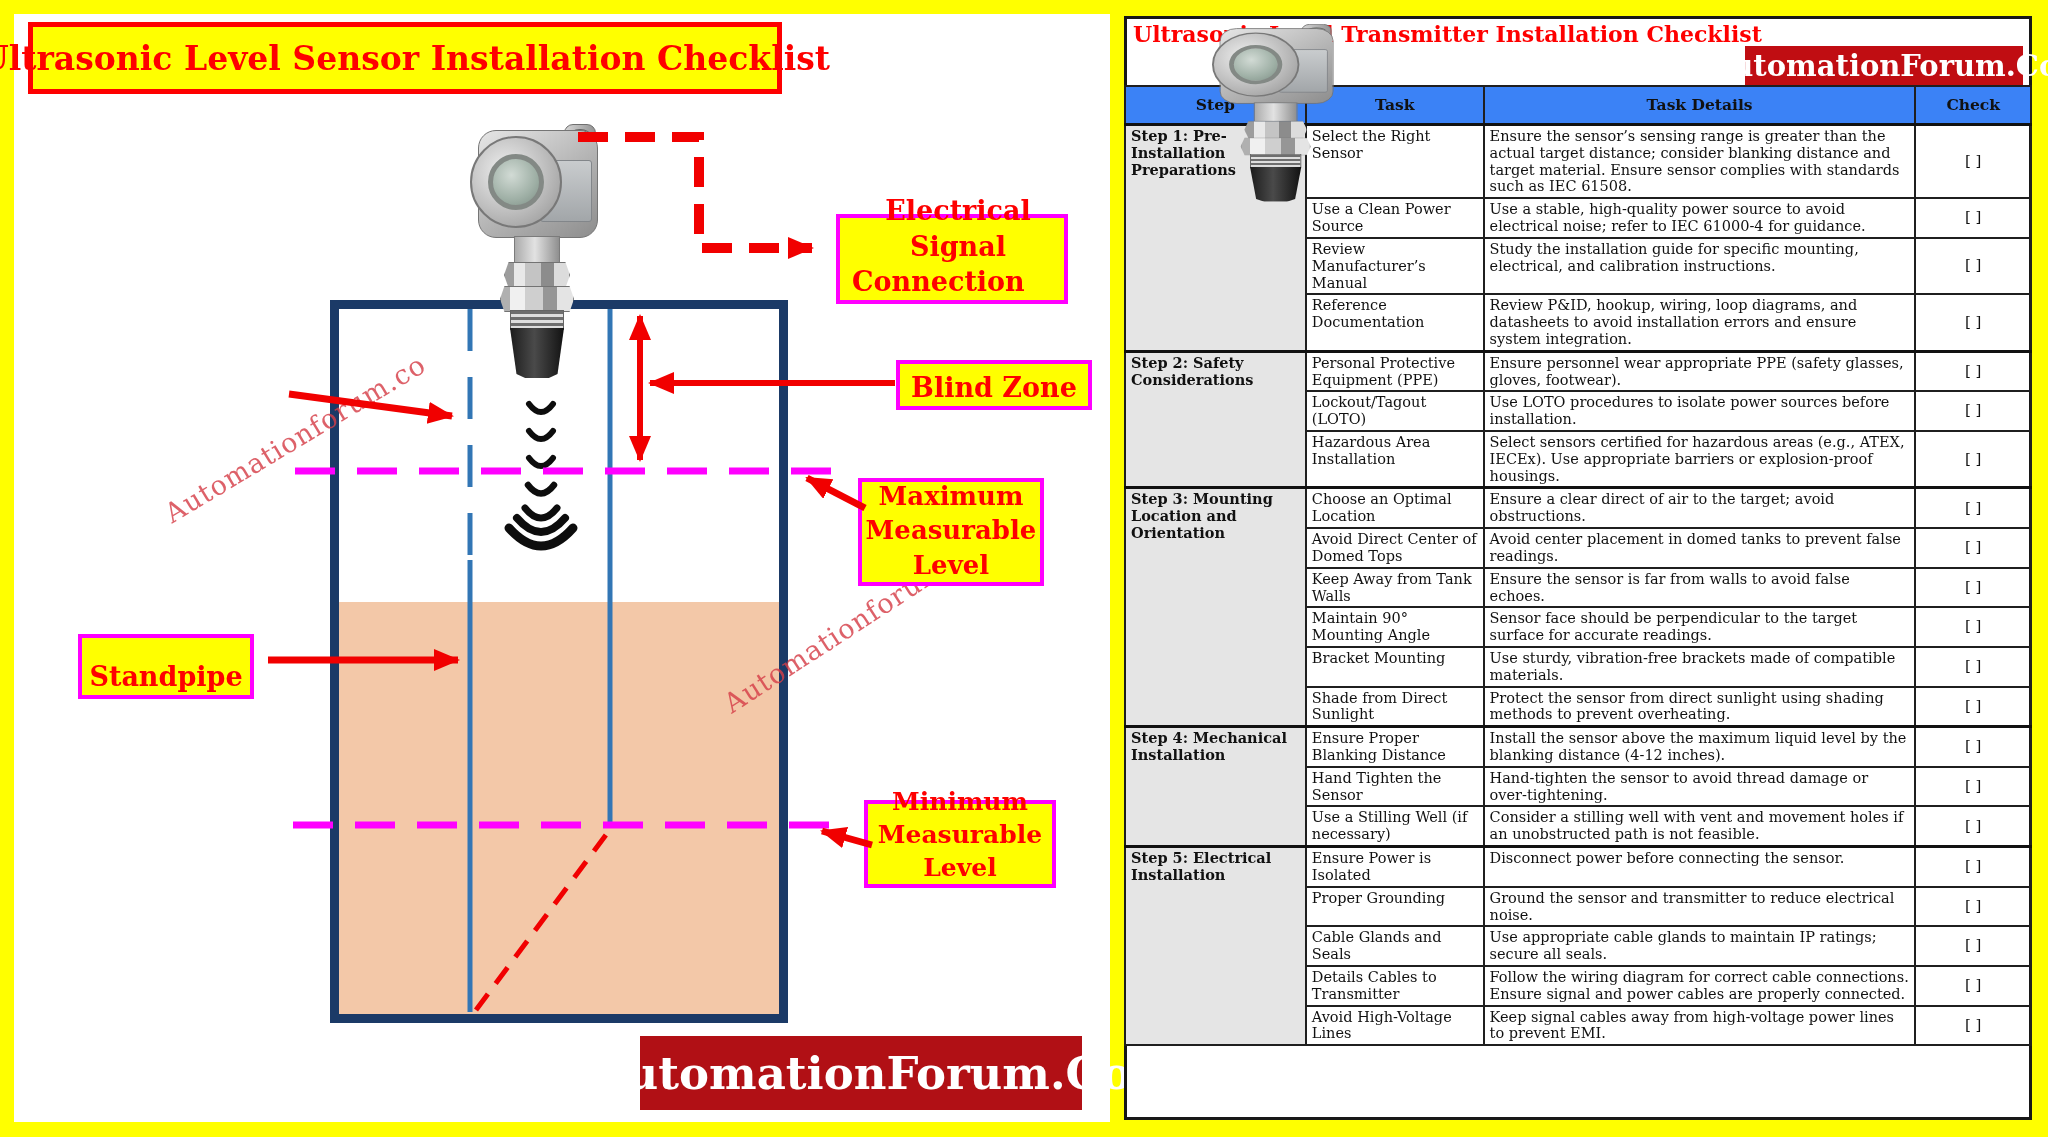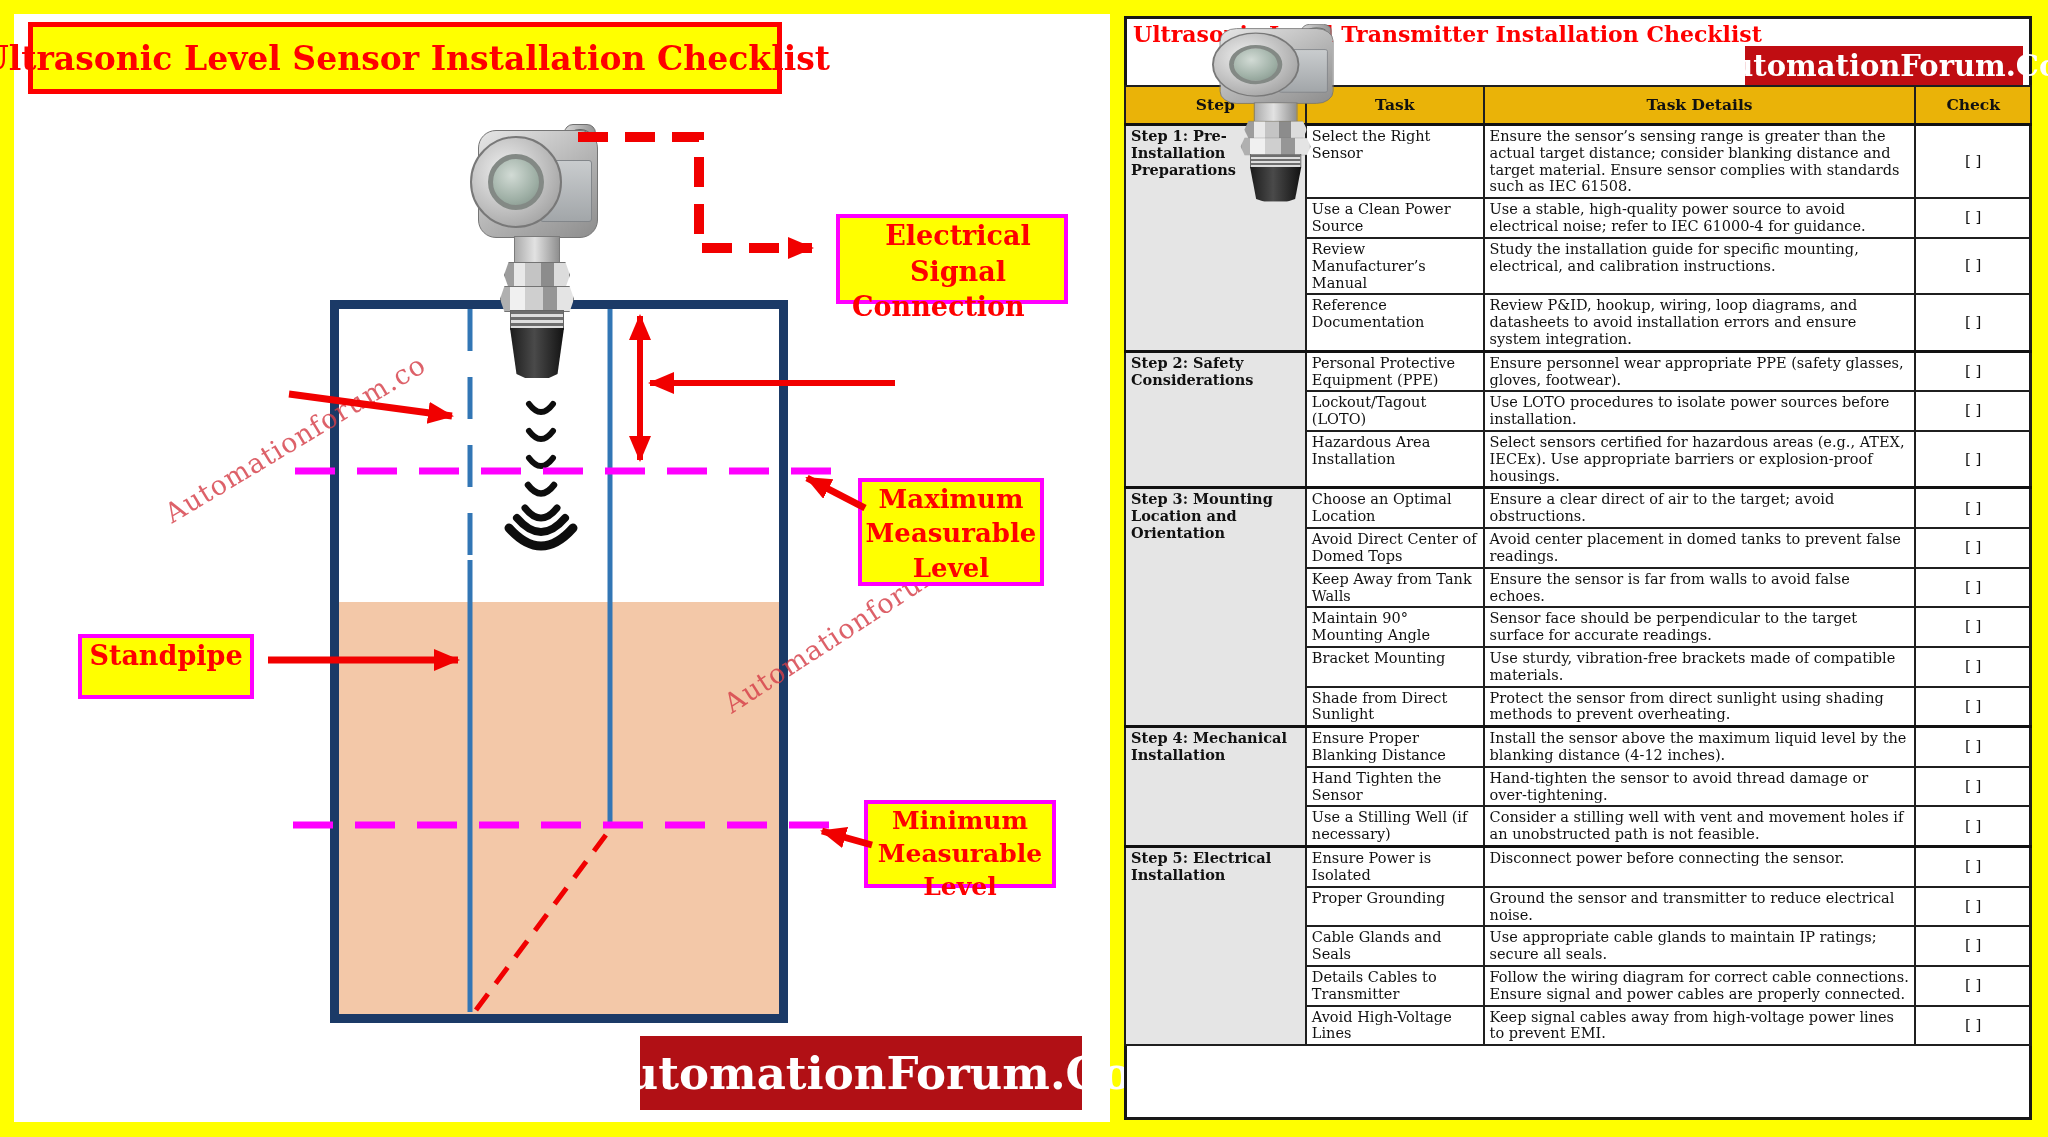--- a/index.html
+++ b/index.html
@@ -9,21 +9,21 @@
 
   
   #panel-left{left:14px;top:14px;width:1096px;height:1108px;background:#ffffff;}
   #left-title-box{left:14px;top:8px;width:744px;height:62px;background:#ffff00;border:5px solid #fe0000;
     display:flex;align-items:center;justify-content:center;}
   #left-title-box span{font-size:33px;font-weight:700;color:#fe0000;white-space:nowrap;}
   #tank{left:316px;top:286px;width:458px;height:723px;border:9px solid #1b3a67;box-sizing:border-box;background:transparent;}
   #liquid{left:325px;top:588px;width:440px;height:412px;background:#f3c8a8;}
 
   .callout{background:#ffff00;border:4px solid #ff00ff;color:#fe0000;font-weight:700;
-    display:flex;flex-direction:column;align-items:center;justify-content:flex-start;text-align:center;box-sizing:border-box;}
+    display:flex;flex-direction:column;align-items:center;justify-content:flex-end;text-align:center;box-sizing:border-box;}
   .callout.single{font-size:27px;}
   .callout .ln{line-height:1.32;}
   #lbl-electrical{left:822px;top:200px;width:232px;height:90px;align-items:flex-start;padding-left:12px;font-size:27px;}
   #lbl-through{left:44px;top:356px;width:228px;height:50px;}
   #lbl-blind{left:882px;top:346px;width:196px;height:50px;}
   #lbl-max{left:844px;top:464px;width:186px;height:108px;font-size:26px;}
   #lbl-standpipe{left:64px;top:620px;width:176px;height:65px;}
   #lbl-min{left:850px;top:786px;width:192px;height:88px;font-size:25px;}
 
   .watermark{color:rgba(213,62,72,0.82);font-size:27px;letter-spacing:1px;white-space:nowrap;
@@ -66,21 +66,21 @@
 
   #left-overlay{left:0;top:0;width:2048px;height:1137px;pointer-events:none;}
 
   
   #panel-right{left:1124px;top:16px;width:908px;height:1104px;background:#ffffff;border:3px solid #181818;box-sizing:border-box;}
   #right-title{position:absolute;left:6px;top:2px;font-size:22px;font-weight:700;color:#fe0000;white-space:nowrap;}
   #banner-right{position:absolute;left:618px;top:27px;width:278px;height:40px;background:#c00d12;font-size:29px;}
   #rt-table{position:absolute;left:-3px;top:66px;width:908px;border-collapse:collapse;table-layout:fixed;
     font-size:14.5px;line-height:1.16;color:#111;}
   #rt-table th,#rt-table td{border:2px solid #1f1f1f;padding:2px 5px;vertical-align:top;overflow:hidden;}
-  #rt-table th{background:#eab308;font-size:15.5px;height:32px;vertical-align:middle;text-align:center;}
+  #rt-table th{background:#3b82f6;font-size:15.5px;height:32px;vertical-align:middle;text-align:center;}
   #rt-table td.step-cell{background:#e5e5e5;font-weight:700;}
   #rt-table td.check-cell{text-align:center;vertical-align:middle;font-size:15px;}
   #rt-table tr.group-start td{border-top:3px solid #111;}
 </style>
 </head>
 <body>
 
 <div id="canvas">
 
   <div id="panel-left" class="abs">
@@ -105,20 +105,23 @@
       <div class="s-threads"></div>
       <div class="s-horn"></div>
     </div>
 
     <div id="wm1" class="abs watermark">Automationforum.co</div>
     <div id="wm2" class="abs watermark">Automationforum.co</div>
 
     <div id="lbl-electrical" class="abs callout">
       <div class="ln">Electrical Signal</div>
       <div class="ln">Connection</div>
+    </div>
+    <div id="lbl-blind" class="abs callout single">
+      <div class="ln">Blind Zone</div>
     </div>
     <div id="lbl-max" class="abs callout">
       <div class="ln">Maximum</div>
       <div class="ln">Measurable</div>
       <div class="ln">Level</div>
     </div>
     <div id="lbl-standpipe" class="abs callout single">
       <div class="ln">Standpipe</div>
     </div>
     <div id="lbl-min" class="abs callout">

